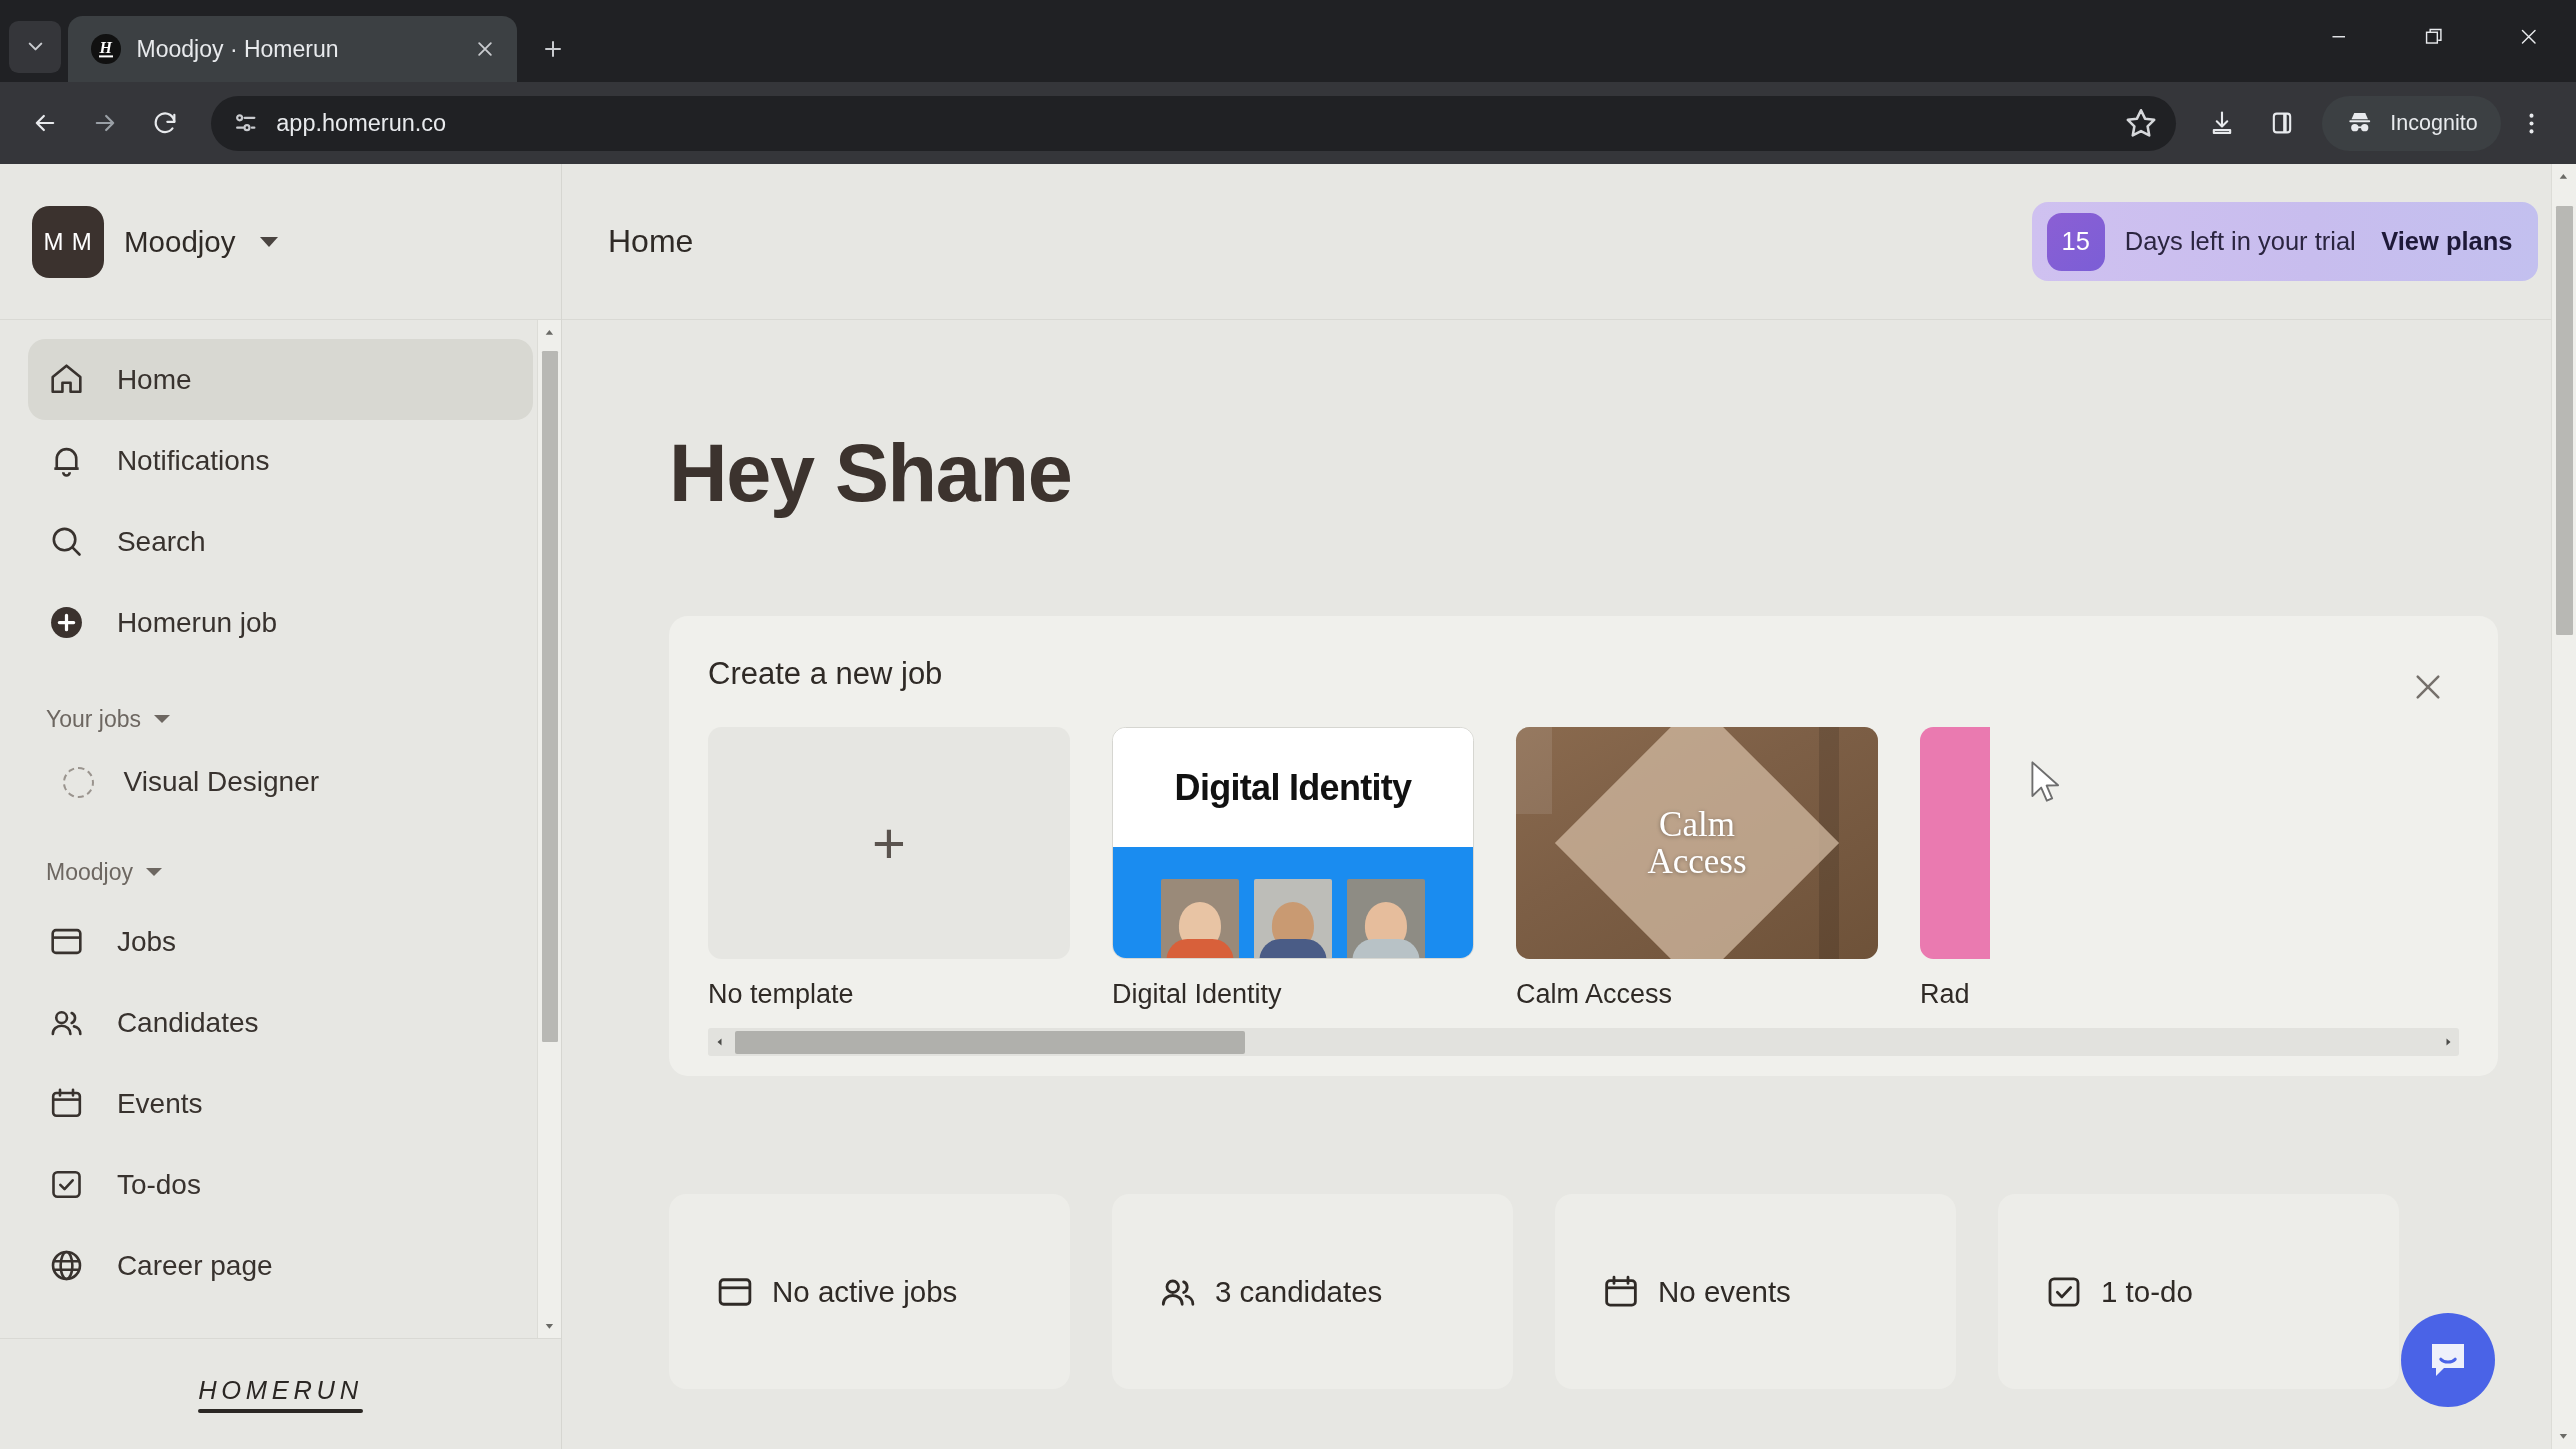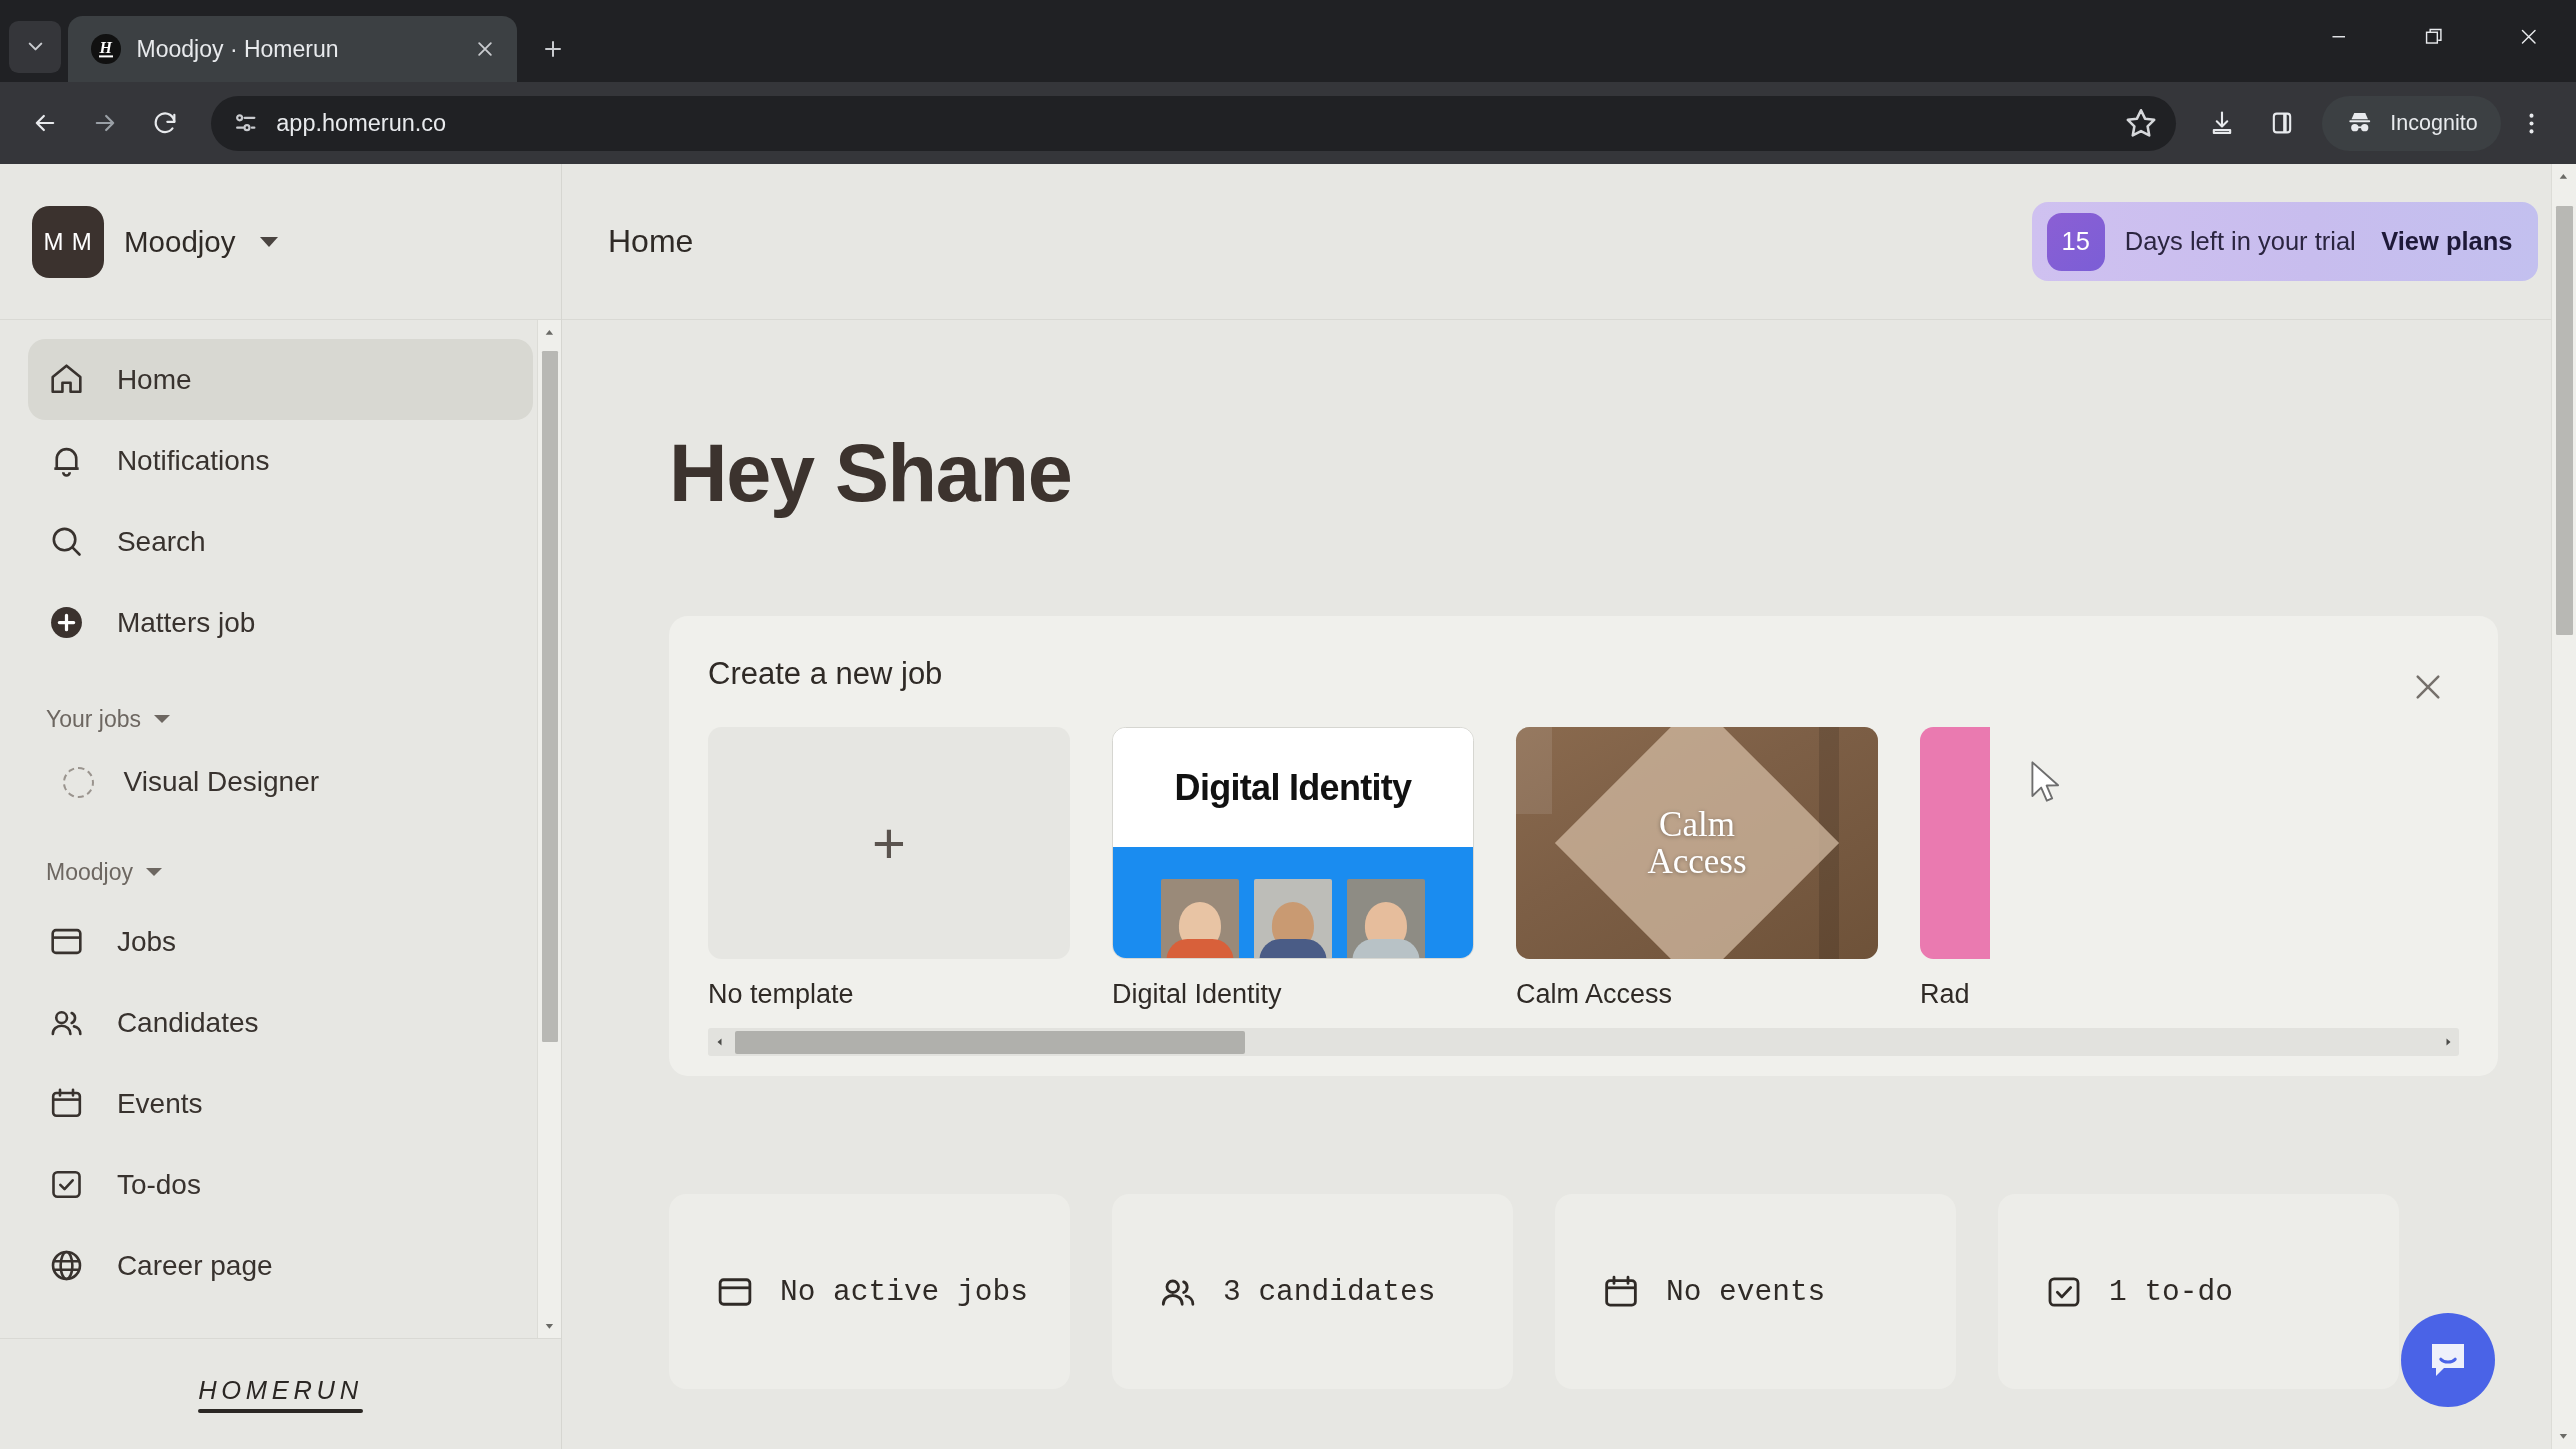--- a/index.html
+++ b/index.html
@@ -246,21 +246,21 @@
     position: absolute; left: 39px; right: 39px; bottom: 20px; height: 28px;
     background: #e2e2de; border-radius: 2.7px; display:flex; align-items:center;
   }
   .h-scroll .arrow-l, .h-scroll .arrow-r { width: 23px; display:flex; align-items:center; justify-content:center; flex:0 0 auto; }
   .h-scroll .track { flex:1 1 auto; height: 28px; position: relative; }
   .h-scroll .thumb { position:absolute; left: 4px; top: 2.7px; height: 23px; width: 510px; background:#b0b0ac; border-radius: 2px; }
 
   .stats-row { display: flex; gap: 42px; padding: 118px 0 0 107px; }
   .stat-card {
     width: 401px; flex: 0 0 401px; height: 195px; background: #edede9; border-radius: 17.4px;
-    display: flex; align-items: center; gap: 23px; padding: 0 0 0 44px; font-family: Liberation Mono, monospace;
+    display: flex; align-items: center; gap: 15px; padding: 0 0 0 44px;
   }
   .stat-icon { width: 44px; height: 44px; display:flex; align-items:center; justify-content:center; flex:0 0 auto; }
   .stat-icon svg { width: 42px; height: 42px; }
   .stat-label { font-size: 29.5px; color: #2f2a26; white-space: nowrap; }
 
   
   .page-scrollbar {
     position: absolute; right: 0; top: 0; bottom: 0; width: 25.5px;
     background: #efefeb; border-left: 0.7px solid #dcdcd7; z-index: 5;
   }
@@ -444,21 +444,21 @@
             <span>Search</span>
           </div>
 
           <div class="nav-item">
             <span class="nav-icon">
               <svg viewBox="0 0 24 24">
                   <circle cx="12" cy="12" r="9.5" fill="#3b322e"></circle>
                   <path d="M12 7.6v8.8M7.6 12h8.8" stroke="#fff" stroke-width="2" stroke-linecap="round"></path>
                 </svg>
             </span>
-            <span>Matters job</span>
+            <span>Homerun job</span>
           </div>
         </div>
 
         <div class="nav-group-title">
           <span>Your jobs</span>
           <span class="caret-dn"></span>
         </div>
         <div class="job-item">
           <span class="dashed-circle"></span>
           <span>Visual Designer</span>

